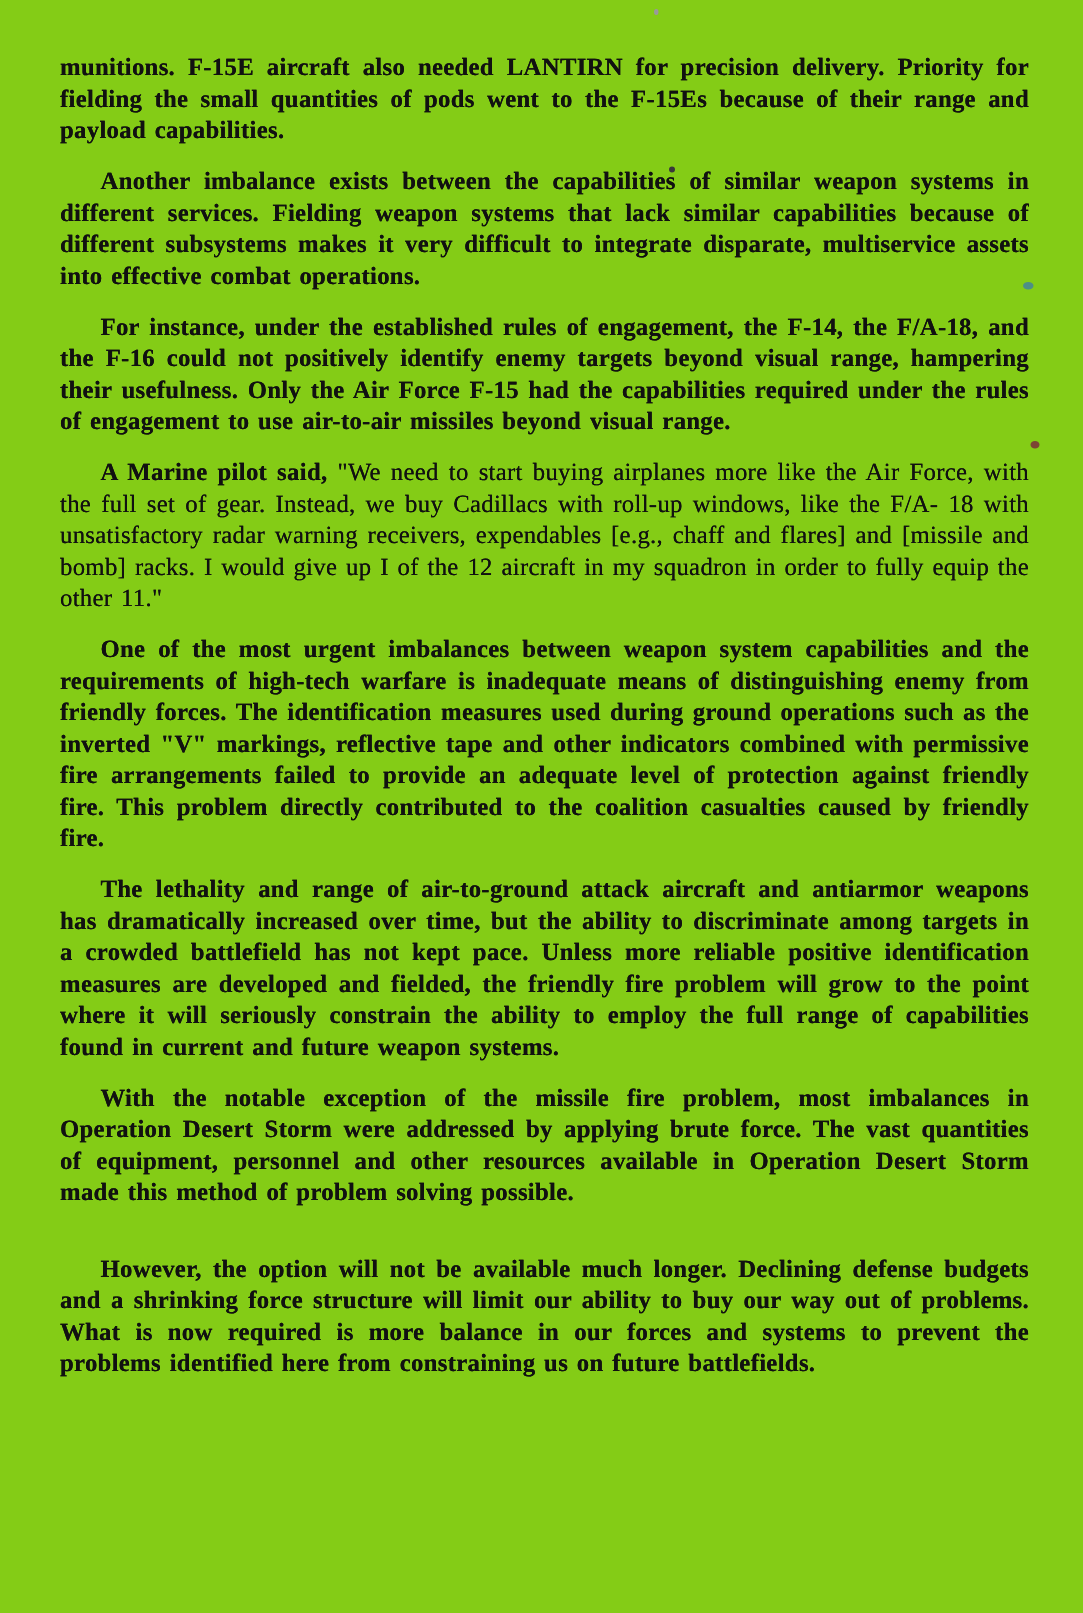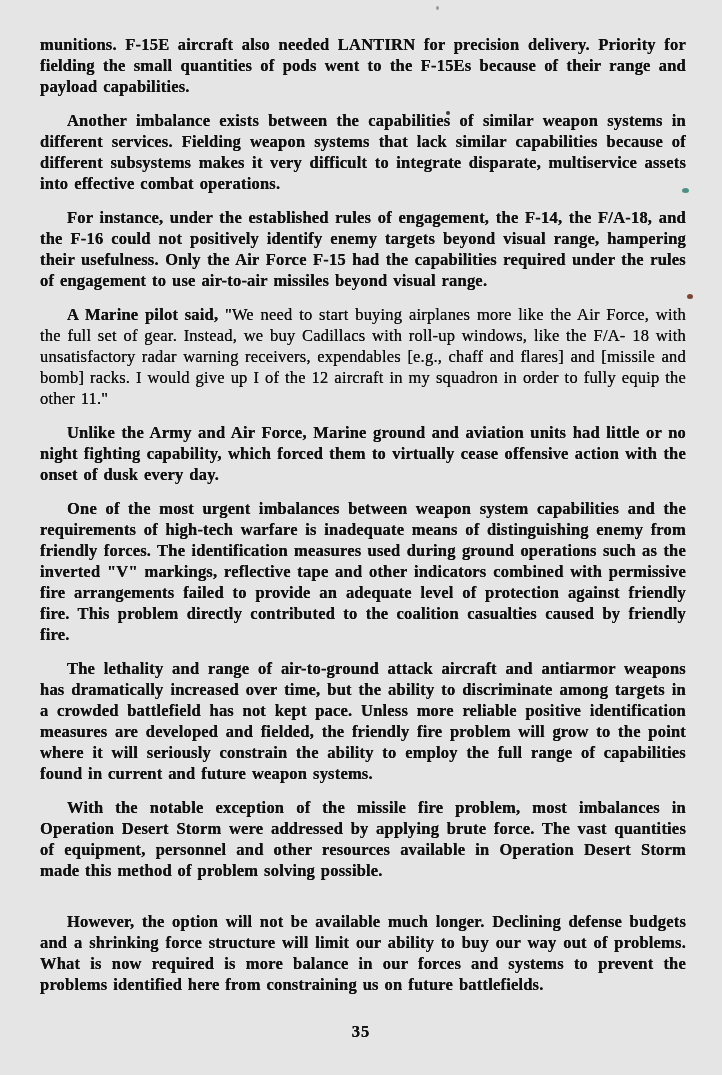--- a/index.html
+++ b/index.html
@@ -61,42 +61,40 @@
     text-shadow: 0 0 0.4px currentColor;
   }
   .speck {
     position: absolute;
     border-radius: 50%;
   }
 </style>
 </head>
 <body>
 
-<div class="page" style="background: #e5e5e5; color: rgb(17, 17, 17);">
+<div class="page" style="background: #84cc16; color: rgb(17, 17, 17);">
   <div class="content">
 
     <p class="para no-indent">munitions. F-15E aircraft also needed LANTIRN for precision delivery. Priority for fielding the small quantities of pods went to the F-15Es because of their range and payload capabilities.</p>
 
 
     <p class="para">Another imbalance exists between the capabilities of similar weapon systems in different services. Fielding weapon systems that lack similar capabilities because of different subsystems makes it very difficult to integrate disparate, multiservice assets into effective combat operations.</p>
 
     <p class="para">For instance, under the established rules of engagement, the F-14, the F/A-18, and the F-16 could not positively identify enemy targets beyond visual range, hampering their usefulness. Only the Air Force F-15 had the capabilities required under the rules of engagement to use air-to-air missiles beyond visual range.</p>
 
     <p class="para"><span>A Marine pilot said, </span><span class="quote-regular">"We need to start buying airplanes more like the Air Force, with the full set of gear. Instead, we buy Cadillacs with roll-up windows, like the F/A- 18 with unsatisfactory radar warning receivers, expendables [e.g., chaff and flares] and [missile and bomb] racks. I would give up I of the 12 aircraft in my squadron in order to fully equip the other 11."</span></p>
 
-    <p class="para">Unlike the Army and Air Force, Marine ground and aviation units had little or no night fighting capability, which forced them to virtually cease offensive action with the onset of dusk every day.</p>
 
     <p class="para">One of the most urgent imbalances between weapon system capabilities and the requirements of high-tech warfare is inadequate means of distinguishing enemy from friendly forces. The identification measures used during ground operations such as the inverted "V" markings, reflective tape and other indicators combined with permissive fire arrangements failed to provide an adequate level of protection against friendly fire. This problem directly contributed to the coalition casualties caused by friendly fire.</p>
 
     <p class="para">The lethality and range of air-to-ground attack aircraft and antiarmor weapons has dramatically increased over time, but the ability to discriminate among targets in a crowded battlefield has not kept pace. Unless more reliable positive identification measures are developed and fielded, the friendly fire problem will grow to the point where it will seriously constrain the ability to employ the full range of capabilities found in current and future weapon systems.</p>
 
     <p class="para">With the notable exception of the missile fire problem, most imbalances in Operation Desert Storm were addressed by applying brute force. The vast quantities of equipment, personnel and other resources available in Operation Desert Storm made this method of problem solving possible.</p>
 
     <p class="para gap-large">However, the option will not be available much longer. Declining defense budgets and a shrinking force structure will limit our ability to buy our way out of problems. What is now required is more balance in our forces and systems to prevent the problems identified here from constraining us on future battlefields.</p>
 
   </div>
 
-  <div class="page-number">35</div>
 <div class="speck" style="left: 446px; top: 111px; width: 4px; height: 4px; background: rgb(58, 58, 58);"></div>
     <div class="speck" style="left: 682px; top: 188px; width: 7px; height: 5px; background: rgb(77, 143, 134);"></div>
     <div class="speck" style="left: 687px; top: 294px; width: 6px; height: 5px; background: rgb(124, 68, 52);"></div>
     <div class="speck" style="left: 436px; top: 6px; width: 3px; height: 4px; background: rgb(154, 154, 154);"></div>
   </div>
 
 </body></html>

